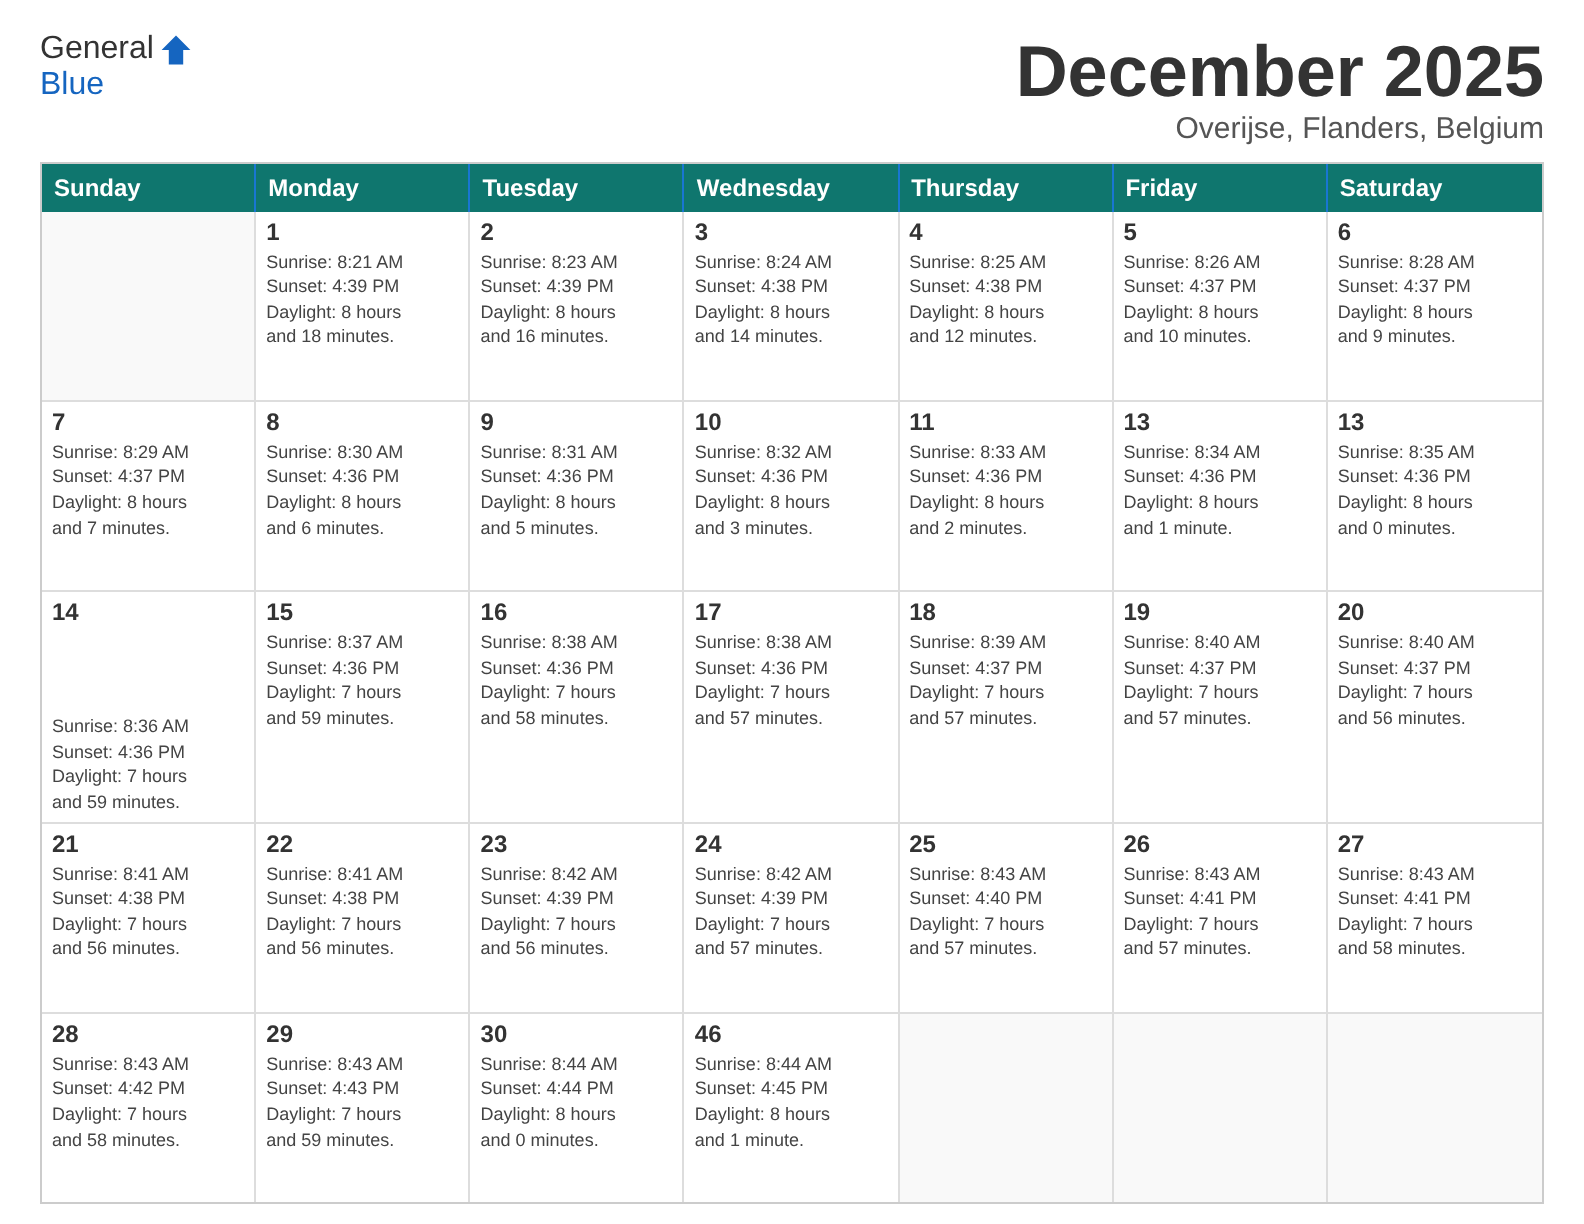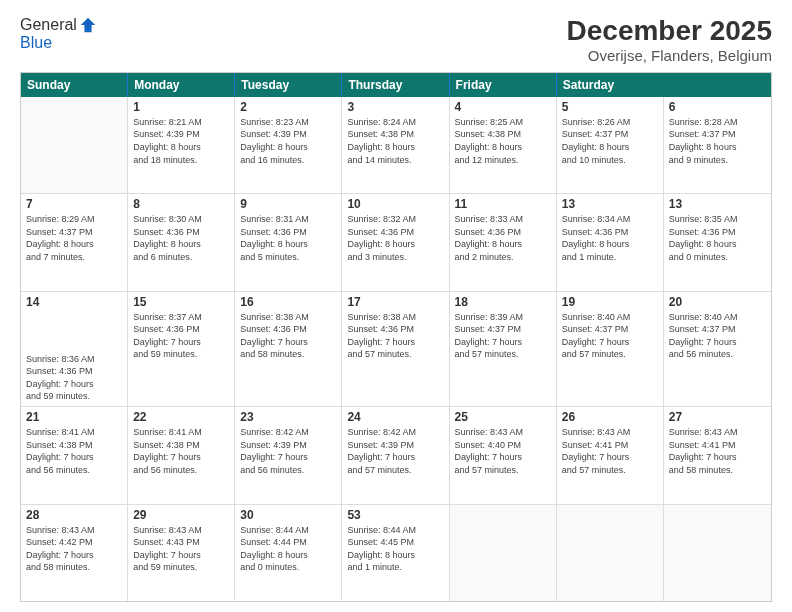--- a/index.html
+++ b/index.html
@@ -32,21 +32,21 @@
     .logo-blue { color: #1565C0; }
     .logo-icon {
       width: 18px;
       height: 18px;
       margin-left: 2px;
     }
     .title-block {
       text-align: right;
     }
     .month-title {
-      font-size: 28px;
+      font-size: 36px;
       font-weight: bold;
       color: #333;
       line-height: 1.1;
     }
     .location-title {
       font-size: 15px;
       color: #555;
     }
     .calendar {
       flex: 1;
@@ -123,20 +123,21 @@
       <div class="month-title">December 2025</div>
       <div class="location-title">Overijse, Flanders, Belgium</div>
     </div>
   </div>
 
   <div class="calendar">
     <div class="cal-header">
     <div class="cal-header-cell">Sunday</div>
         <div class="cal-header-cell">Monday</div>
         <div class="cal-header-cell">Tuesday</div>
+        <div class="cal-header-cell">Wednesday</div>
         <div class="cal-header-cell">Thursday</div>
         <div class="cal-header-cell">Friday</div>
         <div class="cal-header-cell">Saturday</div>
       </div>
     <div class="cal-body">
     <div class="cal-row">
           <div class="cal-cell empty"></div>
           <div class="cal-cell">
             <span class="day-number">1</span>
             <div class="cell-info" style="white-space: pre-line;">Sunrise: 8:21 AM
@@ -349,21 +350,21 @@
 and 59 minutes.</div>
           </div>
           <div class="cal-cell">
             <span class="day-number">30</span>
             <div class="cell-info" style="white-space: pre-line;">Sunrise: 8:44 AM
 Sunset: 4:44 PM
 Daylight: 8 hours
 and 0 minutes.</div>
           </div>
           <div class="cal-cell">
-            <span class="day-number">53</span>
+            <span class="day-number">46</span>
             <div class="cell-info" style="white-space: pre-line;">Sunrise: 8:44 AM
 Sunset: 4:45 PM
 Daylight: 8 hours
 and 1 minute.</div>
           </div>
           <div class="cal-cell empty"></div>
           <div class="cal-cell empty"></div>
           <div class="cal-cell empty"></div>
         </div>
       </div>

